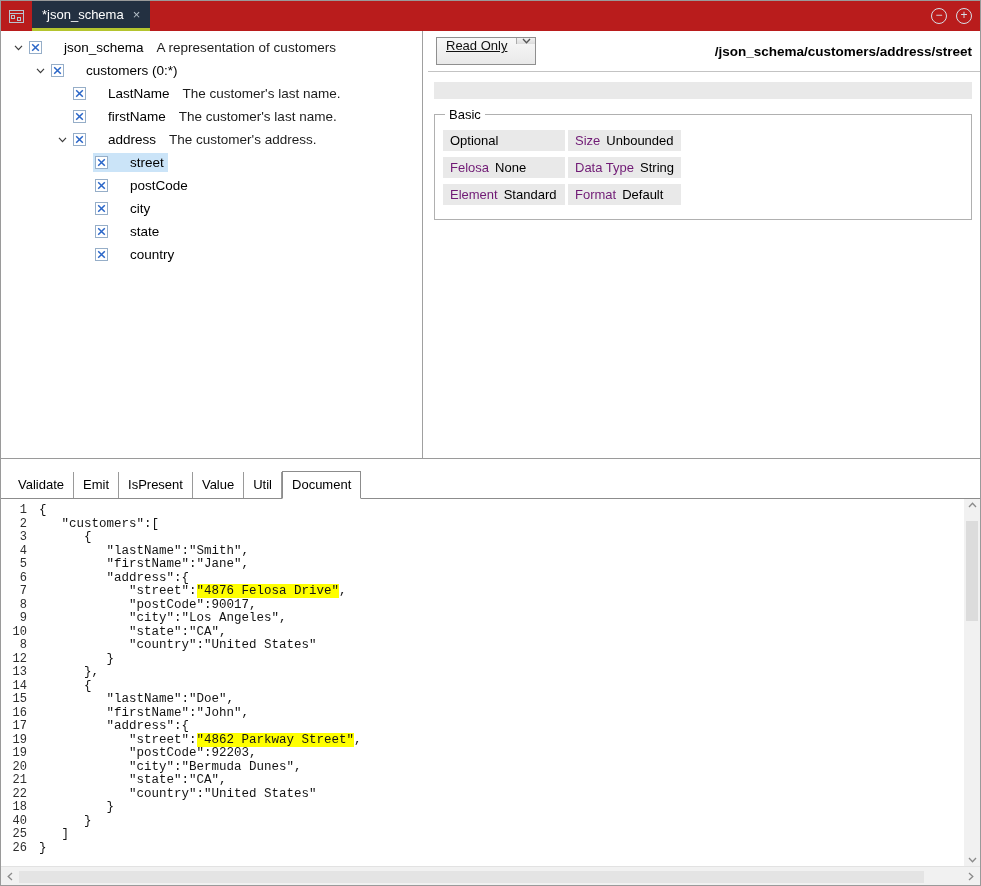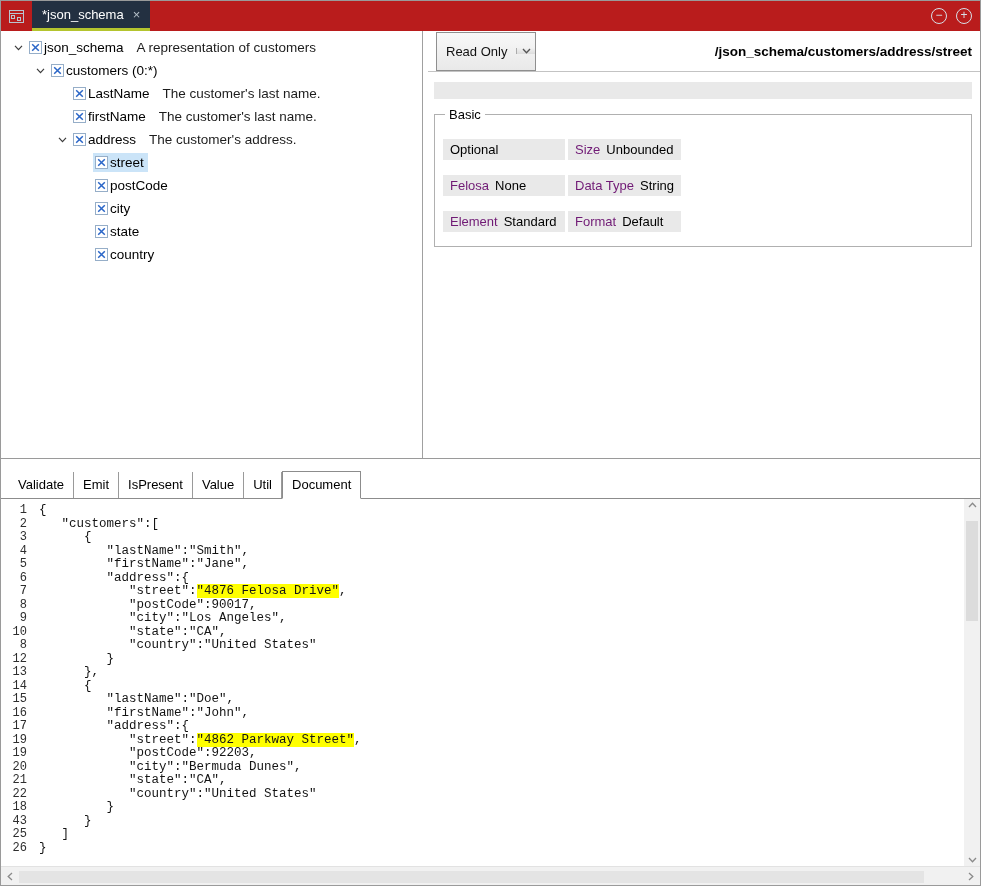--- a/index.html
+++ b/index.html
@@ -20,38 +20,38 @@
   .circ { width:16px; height:16px; border:1px solid #d7dee6; border-radius:50%;
           color:#d7dee6; font-size:12px; line-height:13px; text-align:center; }
   
   .main { display:flex; height:428px; border-bottom:1px solid #9a9a9a; background:#fff; }
   .tree-panel { width:422px; border-right:1px solid #a0a0a0; padding-top:5px; overflow:hidden; }
   .splitter { width:5px; background:#fff; }
   .props-panel { flex:1; display:flex; flex-direction:column; overflow:hidden; }
   
   .tree-row { display:flex; align-items:center; height:23px; font-size:13.5px; white-space:nowrap; }
   .chev { width:18px; flex:none; display:inline-flex; align-items:center; justify-content:center; }
-  .node-box { display:inline-flex; align-items:center; gap:2px; padding:2px 4px 2px 2px; }
+  .node-box { display:inline-flex; align-items:center; gap:22px; padding:2px 4px 2px 2px; }
   .node-box.selected { background:#cbe4f8; }
   .elem-icon { display:inline-flex; flex:none; }
   .tree-label { color:#000; }
   .tree-desc { margin-left:9px; color:#1d1d1d; }
   
   .props-header { height:41px; display:flex; align-items:center; padding:0 8px; border-bottom:1px solid #c3c3c3; }
-  .combo { display:flex; align-items:center; height:39px; border:1px solid #8f8f8f;
-           background:linear-gradient(#f8f8f8,#e9e9e9); }
+  .combo { display:flex; align-items:flex-start; height:28px; border:1px solid #8f8f8f;
+           background:linear-gradient(#f8f8f8,#e9e9e9);text-decoration:underline; }
   .combo-text { display:flex; align-items:center; padding:0 9px; font-size:13px; }
   .combo-arrow { width:19px; border-left:1px solid #ababab; display:flex; align-items:center;
                  justify-content:center; background:linear-gradient(#f1f1f1,#dcdcdc); }
   .prop-path { margin-left:auto; font-weight:bold; font-size:13.5px; color:#000; }
   .section-bar { height:17px; background:#e9e9e9; margin:10px 8px 0 6px; }
   .basic-box { margin:8px 8px 0 6px; border:1px solid #b0b0b0; padding:8px 8px 14px 8px; }
   .basic-box legend { font-size:13px; padding:0 4px; margin-left:2px; color:#000; }
   .fields-grid { display:grid; grid-template-columns:122px max-content; gap:6px 3px; }
-  .chip { background:#e9e9e9; padding:3px 7px; font-size:13px; display:inline-flex; gap:6px; align-items:center;margin-top:9px; }
+  .chip { background:#e9e9e9; padding:3px 7px; font-size:13px; display:inline-flex; gap:6px; align-items:center; }
   .chip-label { color:#701a75;text-align:center; }
   .chip-value { color:#000; }
   
   .bottom { height:427px; display:flex; flex-direction:column; background:#fff; }
   .tabs-row { display:flex; align-items:flex-end; padding:12px 0 0 8px; border-bottom:1px solid #8c8c8c; }
   .btab { font-size:13px; padding:5px 9px 6px 9px; border-right:1px solid #9a9a9a; color:#000; }
   .btab.active { border:1px solid #8c8c8c; border-bottom:1px solid #fff; margin-bottom:-1px; background:#fff; }
   .editor-wrap { flex:1; display:flex; overflow:hidden; }
   .gutter { width:34px; padding:5px 8px 0 0; text-align:right;
             font-family:"Liberation Mono", monospace; font-size:12px; color:#2e2e2e; }
@@ -303,21 +303,21 @@
         <div class="ln">14</div>
         <div class="ln">15</div>
         <div class="ln">16</div>
         <div class="ln">17</div>
         <div class="ln">19</div>
         <div class="ln">19</div>
         <div class="ln">20</div>
         <div class="ln">21</div>
         <div class="ln">22</div>
         <div class="ln">18</div>
-        <div class="ln">43</div>
+        <div class="ln">40</div>
         <div class="ln">25</div>
         <div class="ln">26</div>
       </div>
     <div class="code-area"><div class="code-line"><span>{</span></div><div class="code-line"><span>   "customers":[</span></div><div class="code-line"><span>      {</span></div><div class="code-line"><span>         "lastName":"Smith",</span></div><div class="code-line"><span>         "firstName":"Jane",</span></div><div class="code-line"><span>         "address":{</span></div><div class="code-line"><span>            "street":</span><span class="hl">"4876 Felosa Drive"</span><span>,</span></div><div class="code-line"><span>            "postCode":90017,</span></div><div class="code-line"><span>            "city":"Los Angeles",</span></div><div class="code-line"><span>            "state":"CA",</span></div><div class="code-line"><span>            "country":"United States"</span></div><div class="code-line"><span>         }</span></div><div class="code-line"><span>      },</span></div><div class="code-line"><span>      {</span></div><div class="code-line"><span>         "lastName":"Doe",</span></div><div class="code-line"><span>         "firstName":"John",</span></div><div class="code-line"><span>         "address":{</span></div><div class="code-line"><span>            "street":</span><span class="hl">"4862 Parkway Street"</span><span>,</span></div><div class="code-line"><span>            "postCode":92203,</span></div><div class="code-line"><span>            "city":"Bermuda Dunes",</span></div><div class="code-line"><span>            "state":"CA",</span></div><div class="code-line"><span>            "country":"United States"</span></div><div class="code-line"><span>         }</span></div><div class="code-line"><span>      }</span></div><div class="code-line"><span>   ]</span></div><div class="code-line"><span>}</span></div></div>
     <div class="vscroll">
       <span class="vs-up sb-arrow">
         <svg width="9" height="6" viewBox="0 0 9 6">
             <polyline points="1,5 4.5,1.2 8,5" fill="none" stroke="#8a8a8a" stroke-width="1.3"></polyline>
           </svg>
       </span>

